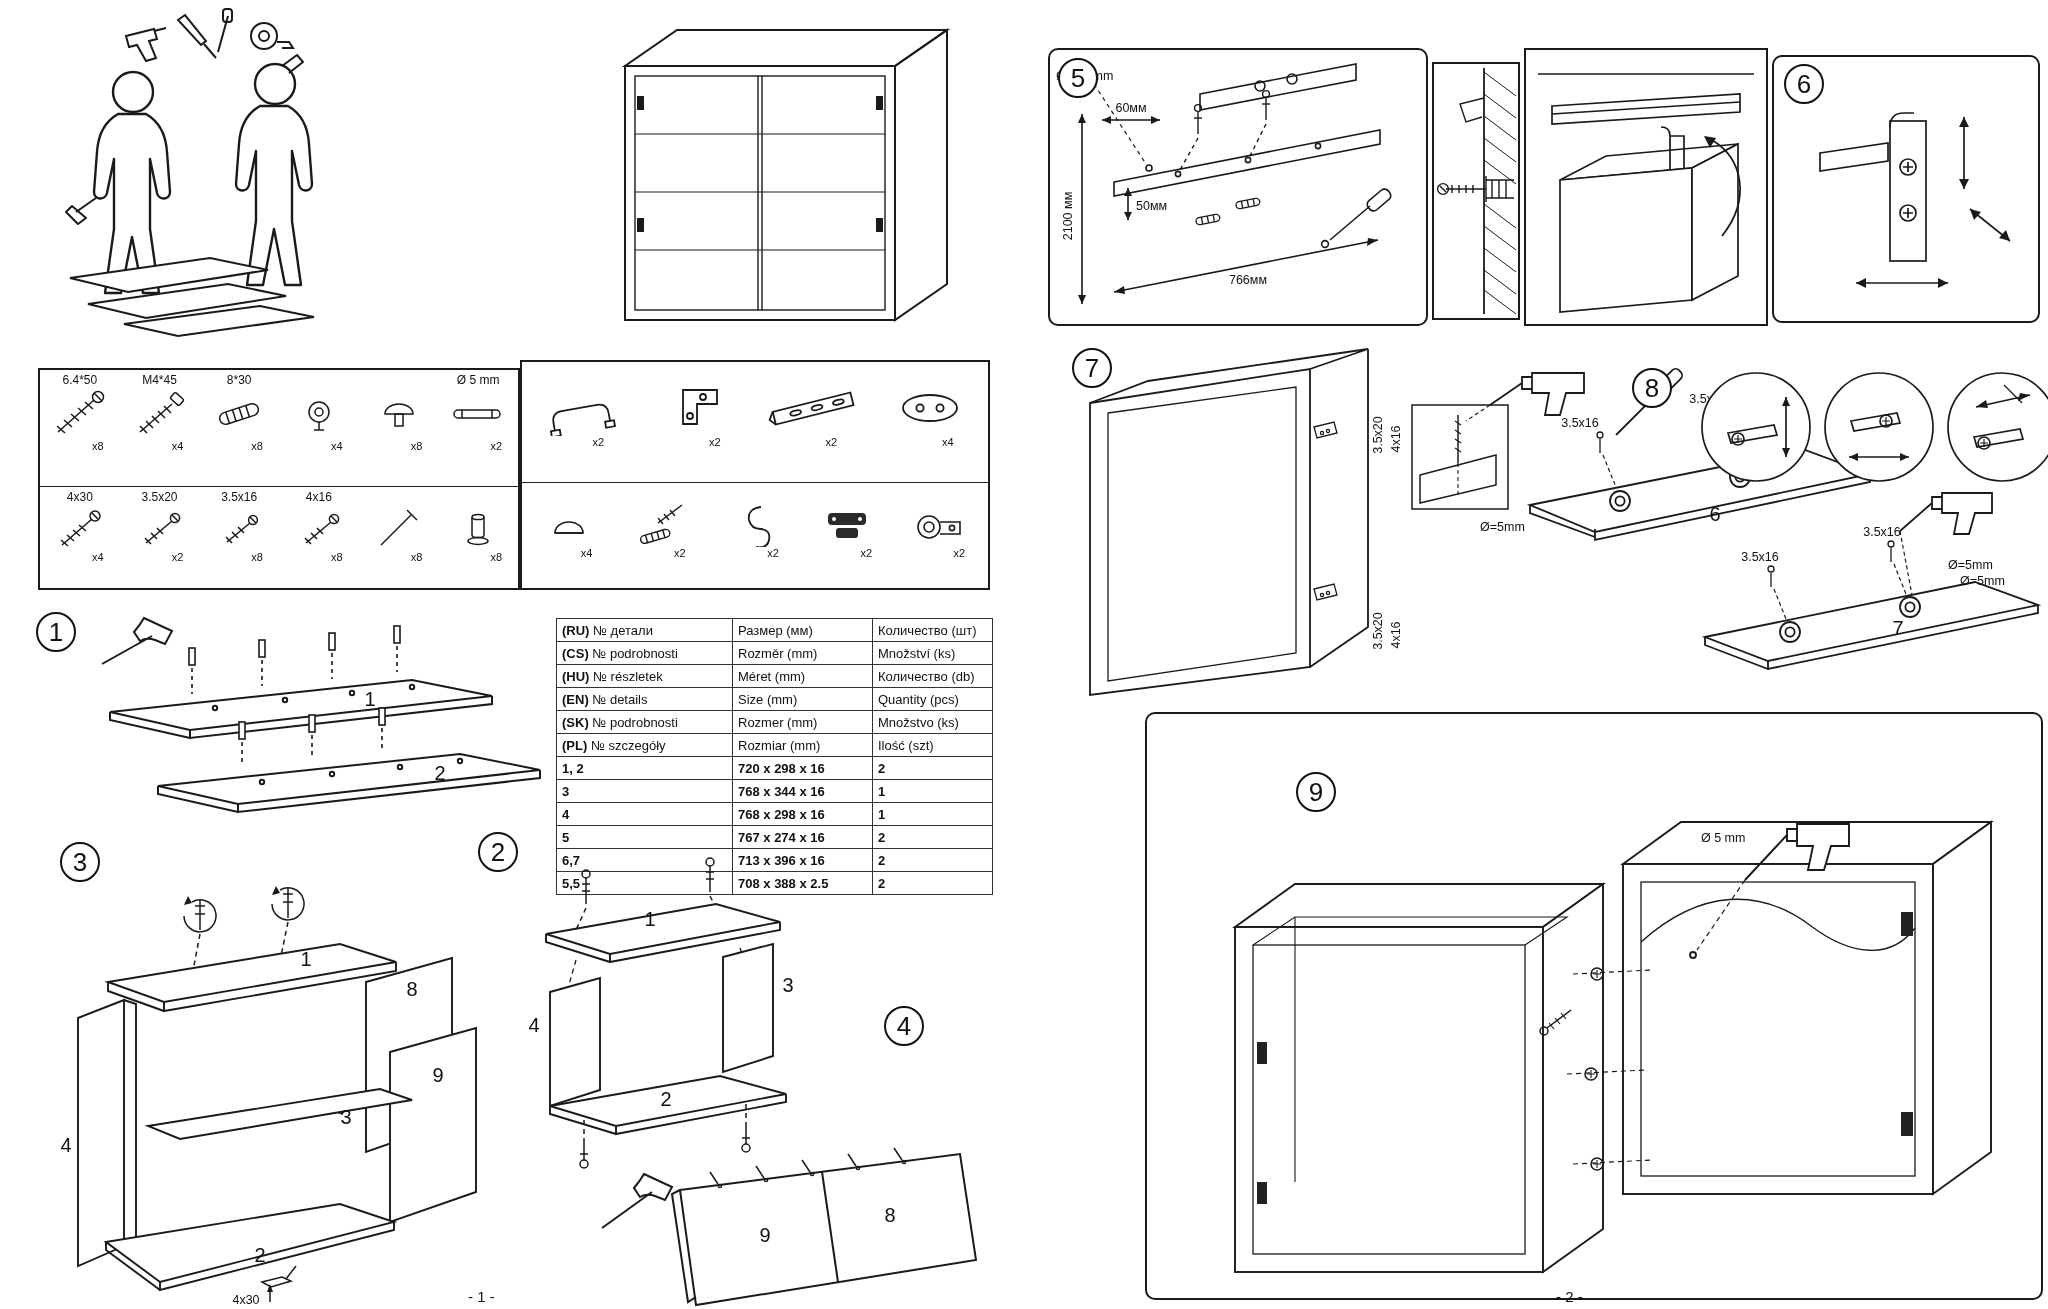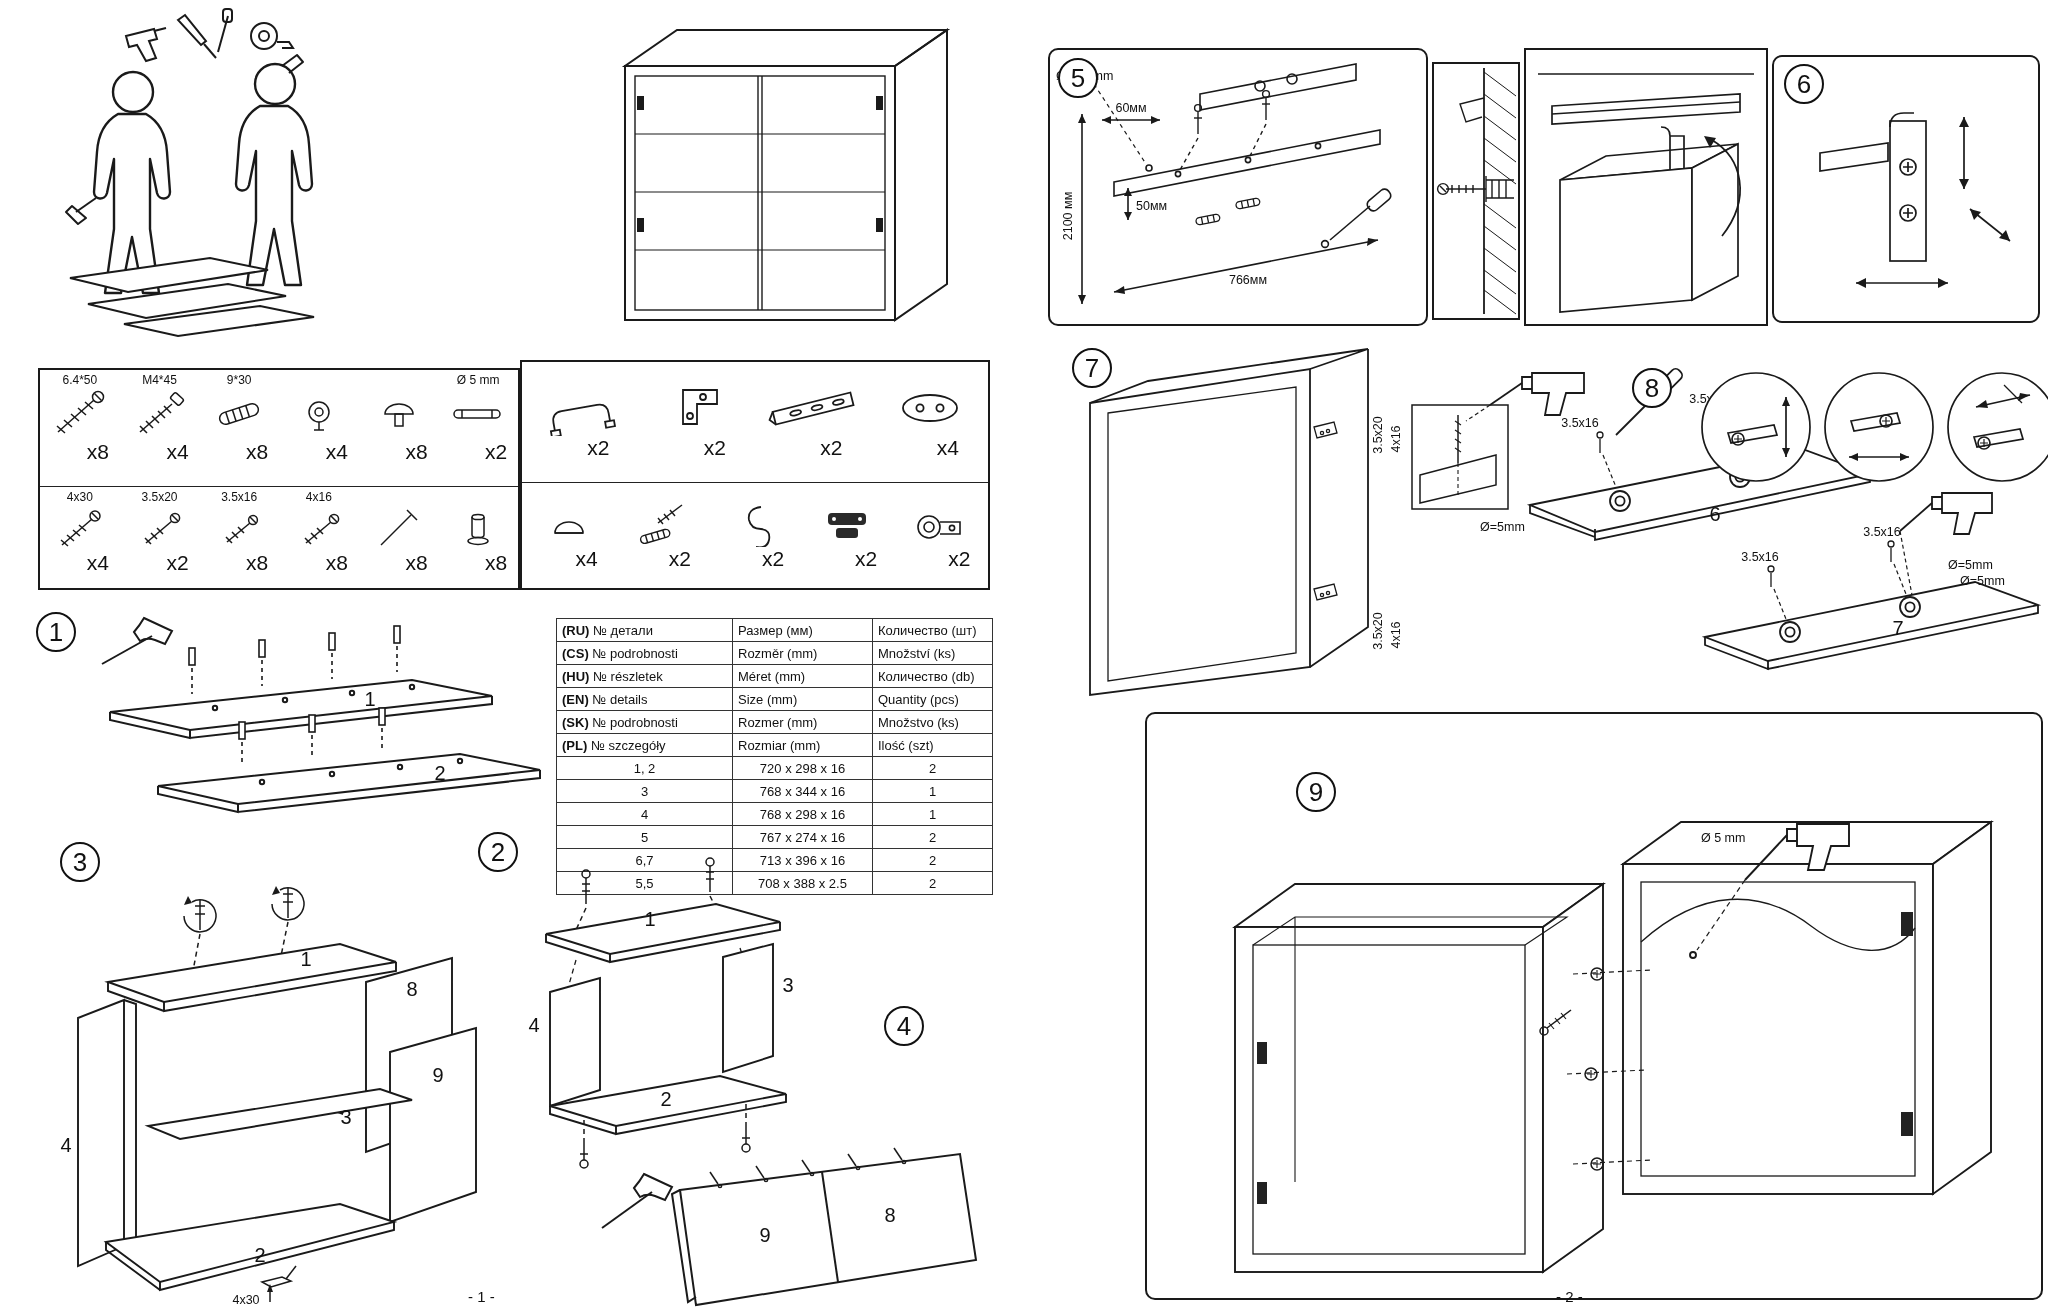--- a/index.html
+++ b/index.html
@@ -10,24 +10,24 @@
   .stepnum { position: absolute; width: 40px; height: 40px; border: 2.5px solid #111; border-radius: 50%;
              display: flex; align-items: center; justify-content: center; font-size: 26px; background: #fff; z-index: 6; }
   .draw { position: absolute; overflow: visible; }
   svg text { font-family: "Liberation Sans", sans-serif; fill: #111; }
   .tp  { font-size: 20px; text-anchor: middle; }
   .td0 { font-size: 12.5px; }
   .tdm { font-size: 12.5px; text-anchor: middle; }
   .hw-row { display: flex; }
   .hw-cell { display: flex; flex-direction: column; align-items: center; padding: 3px 0 2px 0; }
   .hw-label { font-size: 12px; height: 15px; }
-  .hw-qty { font-size: 21px; margin-left: 36px; }
+  .hw-qty { font-size: 11px; margin-left: 36px; }
   .parts { position: absolute; border-collapse: collapse; table-layout: fixed; font-size: 13px; background: #fff; }
   .parts td { border: 1.2px solid #333; padding: 1px 5px; height: 23px; white-space: nowrap; overflow: hidden; }
-  .parts td.c { text-align: center; }
+  .parts td.c { text-align: left; font-weight: bold; }
   .ft { position: absolute; font-size: 15px; }
 </style>
 </head>
 <body>
 
 <div class="sheet">
 
   <svg class="draw" style="left:30px;top:6px" width="350" height="344" viewBox="0 0 350 344">
     <g stroke="#1a1a1a" fill="none" stroke-width="2">
       <g>
@@ -109,21 +109,21 @@
         <svg class="hw-icon" width="64" height="52" viewBox="0 0 64 52">
             <g stroke="#1a1a1a" fill="none" stroke-width="1.5">
               <line x1="12" y1="44" x2="44" y2="16"></line>
               <path d="M12,38 l7,7 M18,33 l7,7 M24,28 l7,7 M30,23 l7,7 M36,18 l7,7"></path>
               <rect x="43" y="7" width="12" height="8" rx="2" transform="rotate(42 49 11)"></rect>
             </g>
           </svg>
         <div class="hw-qty">x4</div>
       </div>
       <div class="hw-cell" style="width:80px">
-        <div class="hw-label">9*30</div>
+        <div class="hw-label">8*30</div>
         <svg class="hw-icon" width="64" height="52" viewBox="0 0 64 52">
             <g stroke="#1a1a1a" fill="none" stroke-width="1.5" transform="rotate(-18 32 26)">
               <rect x="12" y="20" width="40" height="12" rx="6"></rect>
               <line x1="20" y1="20" x2="20" y2="32"></line>
               <line x1="27" y1="20" x2="27" y2="32"></line>
               <line x1="34" y1="20" x2="34" y2="32"></line>
               <line x1="41" y1="20" x2="41" y2="32"></line>
             </g>
           </svg>
         <div class="hw-qty">x8</div>

